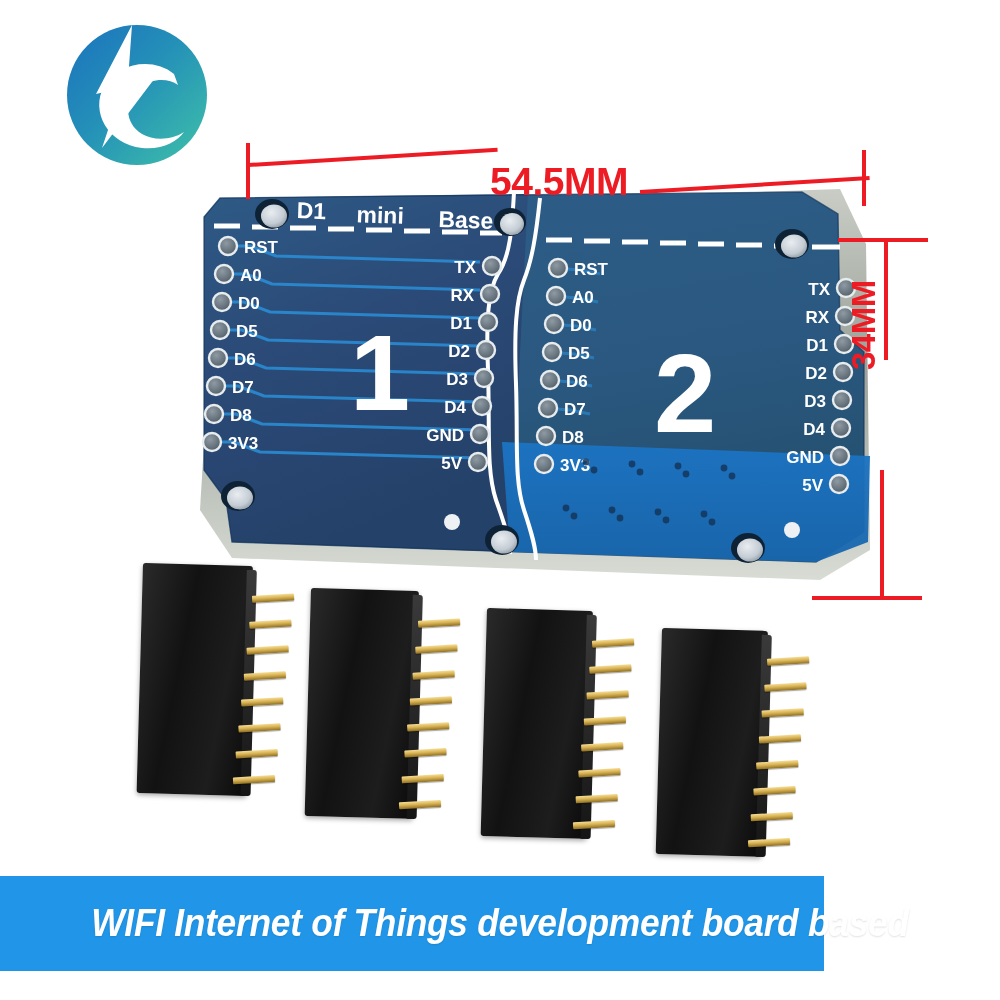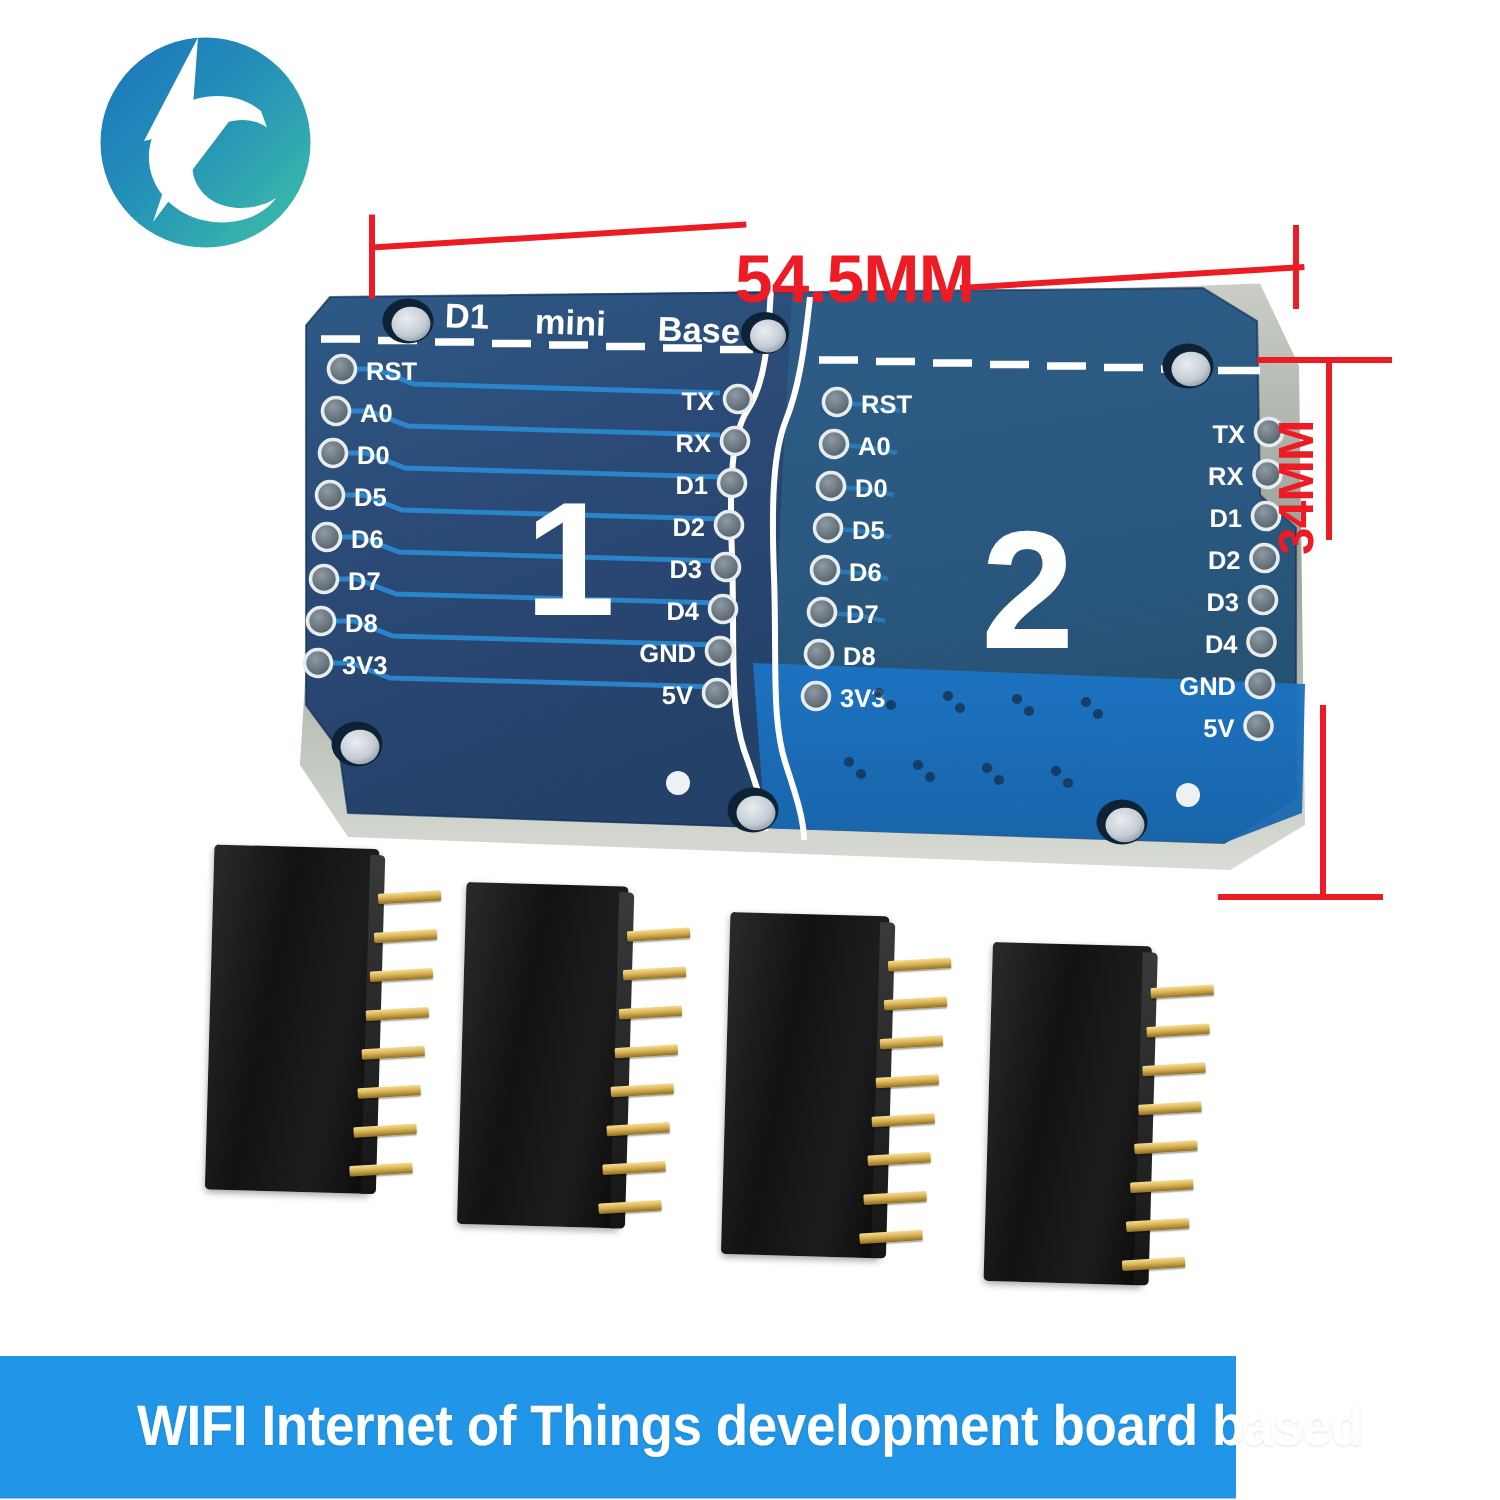--- a/index.html
+++ b/index.html
@@ -14,36 +14,36 @@
              font-size:25px;font-weight:700;color:#111;letter-spacing:.2px;
              font-family:"Liberation Sans", sans-serif;white-space:nowrap;}
 
   
   .pcb-wrap{position:absolute;left:180px;top:180px;width:700px;height:420px;}
 
   
   .dim{position:absolute;background:#ed1c24;}
   .dim-lbl{position:absolute;color:#ed1c24;font-weight:700;
            font-family:"Liberation Sans", sans-serif;white-space:nowrap;}
-  #dim-h-label{left:490px;top:160px;font-size:45px;letter-spacing:-.5px;}
+  #dim-h-label{left:490px;top:160px;font-size:39px;letter-spacing:-.5px;}
   #dim-v-label{left:845px;top:370px;font-size:33px;letter-spacing:-.5px;
                transform:rotate(-90deg);transform-origin:left top;}
 
   
   .hdr{position:absolute;}
   .hdr-body{position:absolute;left:0;top:0;border-radius:3px;
             background:linear-gradient(100deg,#2a2a2a 0%,#121212 38%,#1d1d1d 72%,#0a0a0a 100%);
             box-shadow:0 2px 5px rgba(0,0,0,.35);}
   .hdr-side{position:absolute;background:linear-gradient(180deg,#3a3a3a,#151515);border-radius:0 3px 3px 0;}
   .pin{position:absolute;height:7px;border-radius:1px;
        background:linear-gradient(180deg,#f5dd94 0%,#d9b355 45%,#8e6f22 100%);
        box-shadow:0 1px 1px rgba(0,0,0,.35);}
 
   
-  #banner{position:absolute;left:0;top:904px;width:824px;height:95px;}
+  #banner{position:absolute;left:0;top:876px;width:824px;height:95px;font-style:italic;}
   #banner-text{position:absolute;left:0;top:0;width:1000px;height:95px;
                display:flex;align-items:center;justify-content:center;
                color:#ffffff;font-weight:700;font-size:38px;
                letter-spacing:-.3px;
                transform:scaleX(.93);
                font-family:"Liberation Sans", sans-serif;white-space:nowrap;
                text-shadow:0 1px 2px rgba(0,0,0,.12);}
 </style>
 </head>
 <body>

